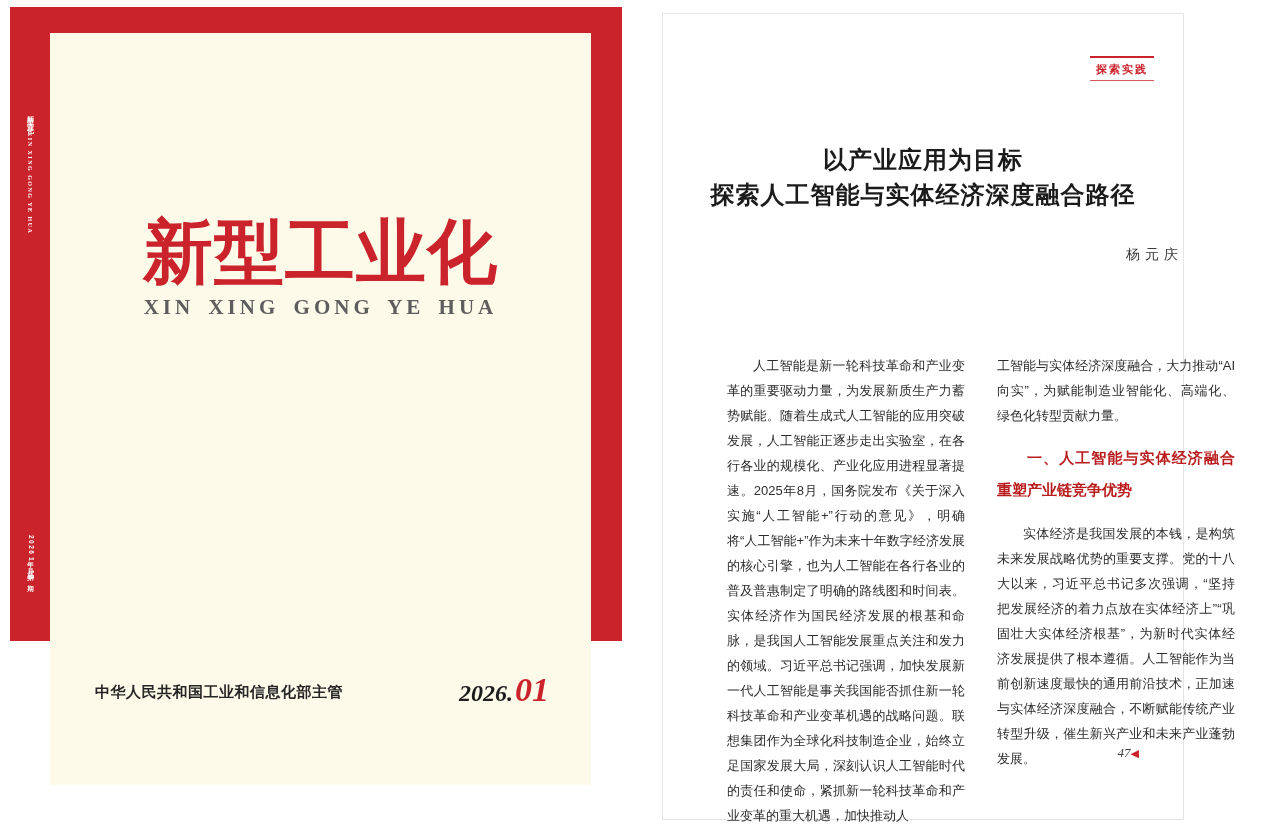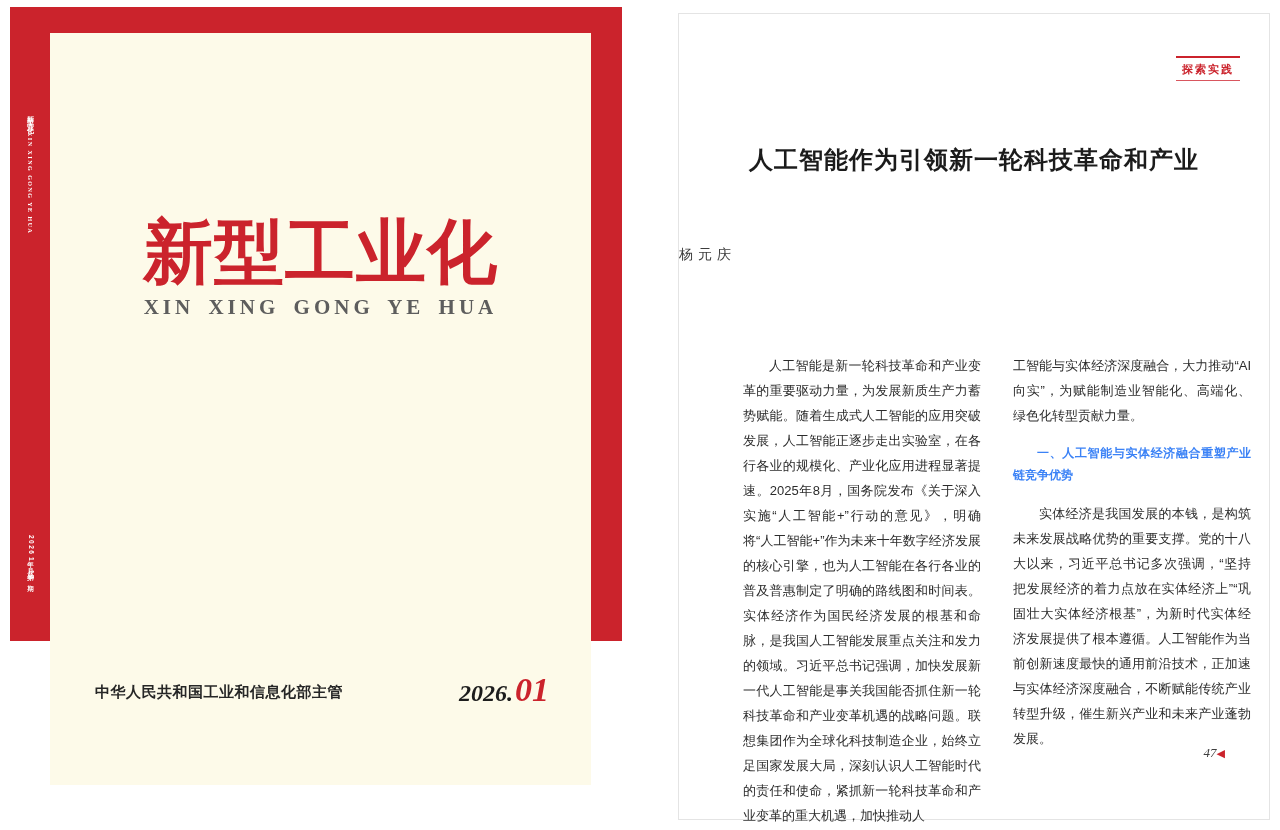--- a/index.html
+++ b/index.html
@@ -56,51 +56,51 @@
   .issue{
     font-family:"Liberation Serif",serif;font-style:italic;font-weight:700;
     color:#1d1d1d;font-size:24px;line-height:1;white-space:nowrap;margin-top:10px;
   }
   .issue-no{
     font-size:34px;color:#cb232c;margin-left:2px;
   }
 
   
   .page{
-    position:absolute;left:662px;top:13px;width:592px;height:807px;
-    box-sizing:border-box;background:#ffffff;border:1px solid #e4e4e4;margin-left:16px;
+    position:absolute;left:662px;top:13px;width:522px;height:807px;
+    box-sizing:border-box;background:#ffffff;border:1px solid #e4e4e4;
   }
   .tag{
     position:absolute;top:42px;right:29px;
     color:#cb232c;font-size:11px;font-weight:700;letter-spacing:2px;
     border-top:2px solid #cb232c;border-bottom:1px solid #d9565e;
     padding:4px 6px 3px;
   }
   .a-title{
     position:absolute;top:128px;left:0;width:100%;margin:0;text-align:center;
     color:#1b1b1b;font-size:24px;font-weight:800;line-height:35px;letter-spacing:1px;
   }
   .a-title span{display:block;}
   .a-author{
-    position:absolute;top:232px;left:0;width:100%;text-align:left;
+    position:absolute;top:232px;left:0;width:100%;text-align:right;
     font-family:"Liberation Serif",serif;font-size:14px;color:#3c3c3c;letter-spacing:5px;
   }
   .cols{
     position:absolute;top:339px;left:64px;width:508px;
     display:flex;gap:32px;
   }
   .col{
     width:240px;font-size:13px;line-height:25px;color:#2c2c2c;
     text-align:justify;
   }
   .col p{margin:0;}
   .indent{text-indent:2em;}
   .sub{
-    font-size:12px;font-weight:700;color:#3b82f6;margin:14px 0 15px;
-    line-height:22px;text-indent:2em;
+    font-size:15px;font-weight:700;color:#b91c1c;margin:14px 0 15px;
+    line-height:32px;text-indent:2em;
   }
   .bold{font-weight:700;color:#111;}
   .pageno{
     position:absolute;right:44px;bottom:58px;
     font-family:"Liberation Serif",serif;font-style:italic;font-size:13px;color:#3f3f3f;
     display:flex;align-items:center;
   }
   .tri{color:#cb232c;font-style:normal;font-size:11px;line-height:1;}
 </style>
 </head>
@@ -122,21 +122,22 @@
       <span class="publisher">中华人民共和国工业和信息化部主管</span>
       <span class="issue"><span>2026.</span><span class="issue-no">01</span></span>
     </div>
   </div>
 </div>
 
 <div class="page">
   <div class="tag">探索实践</div>
 
   <h1 class="a-title">
-    <span>人工智能作为引领新一轮科技革命和产业</span>
+    <span>以产业应用为目标</span>
+    <span>探索人工智能与实体经济深度融合路径</span>
   </h1>
 
   <div class="a-author">杨元庆</div>
 
   <div class="cols">
     <div class="col">
       <p class="indent">人工智能是新一轮科技革命和产业变革的重要驱动力量，为发展新质生产力蓄势赋能。随着生成式人工智能的应用突破发展，人工智能正逐步走出实验室，在各行各业的规模化、产业化应用进程显著提速。2025年8月，国务院发布《关于深入实施“人工智能+”行动的意见》，明确将“人工智能+”作为未来十年数字经济发展的核心引擎，也为人工智能在各行各业的普及普惠制定了明确的路线图和时间表。实体经济作为国民经济发展的根基和命脉，是我国人工智能发展重点关注和发力的领域。习近平总书记强调，加快发展新一代人工智能是事关我国能否抓住新一轮科技革命和产业变革机遇的战略问题。联想集团作为全球化科技制造企业，始终立足国家发展大局，深刻认识人工智能时代的责任和使命，紧抓新一轮科技革命和产业变革的重大机遇，加快推动人</p>
     </div>
     <div class="col">
       <p>工智能与实体经济深度融合，大力推动“AI向实”，为赋能制造业智能化、高端化、绿色化转型贡献力量。</p>

